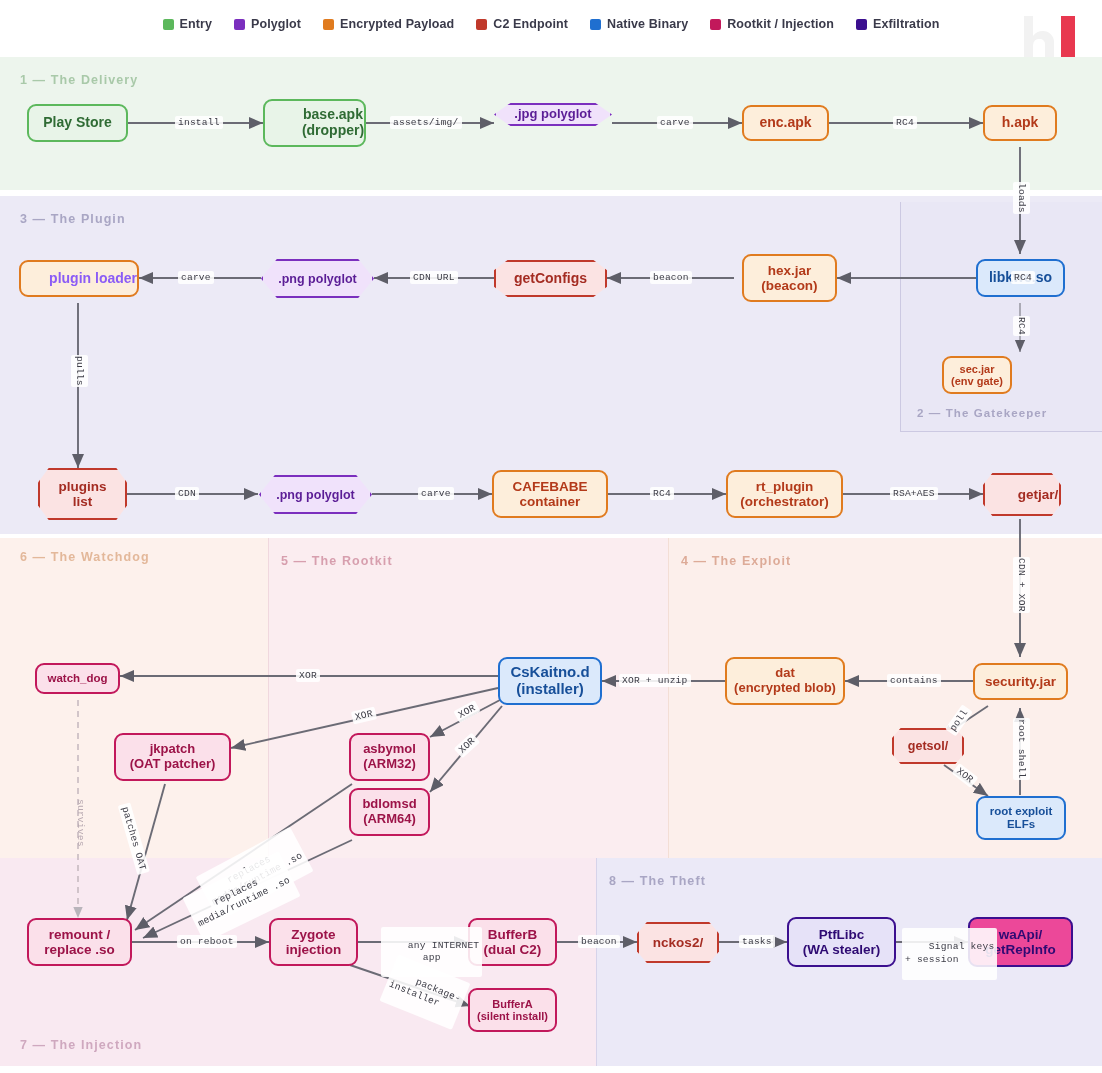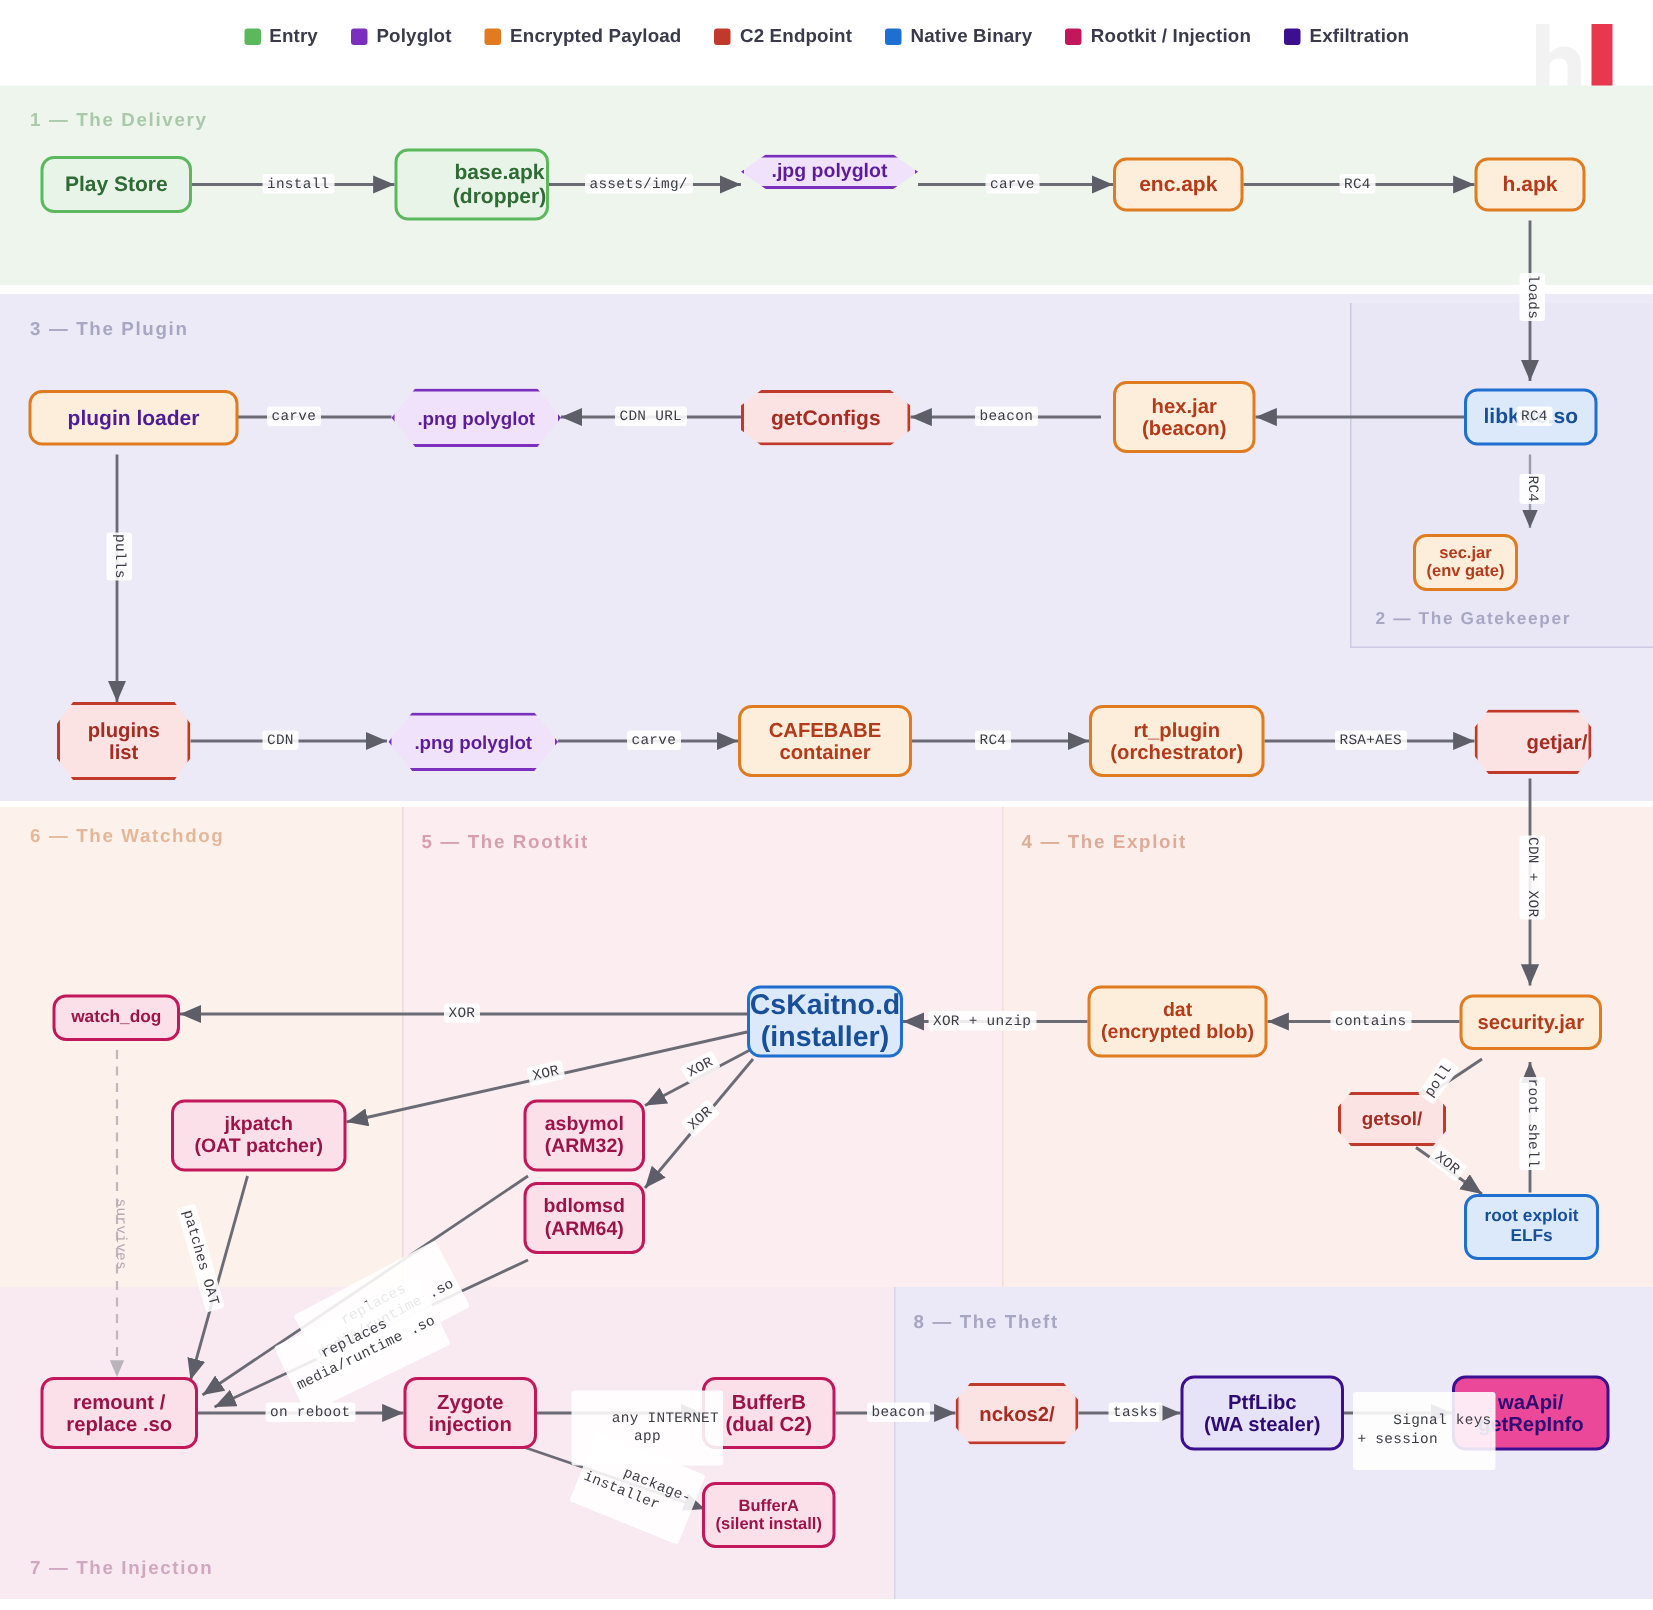--- a/index.html
+++ b/index.html
@@ -197,21 +197,21 @@
   <div class="node rect" style="left:742px;top:254px;width:95px;height:48px;background:#fdeedb;border-color:#e07b1f;color:#b33a1a;font-size:13.5px;flex-direction:column;">
     <span>hex.jar</span>
     <span class="l2">(beacon)</span>
   </div>
   <div class="node oct" style="left:494px;top:260px;width:113px;height:37px;background:#fbe3e3;border-color:#c0392b;color:#a42c22;font-size:14px;">
     <span>getConfigs</span>
   </div>
   <div class="node hex" style="left:261px;top:259px;width:113px;height:39px;background:#f0e2fb;border-color:#7b2fbe;color:#5b1d96;font-size:12.5px;">
     <span>.png polyglot</span>
   </div>
-  <div class="node rect" style="left:19px;top:260px;width:140px;height:37px;background:#fdeedb;border-color:#e07b1f;color:#4c1d95;font-size:14px;">
+  <div class="node rect" style="left:19px;top:260px;width:120px;height:37px;background:#fdeedb;border-color:#e07b1f;color:#8b5cf6;font-size:14px;justify-content:flex-end;">
     <span>plugin loader</span>
   </div>
 
   <div class="node oct" style="left:38px;top:468px;width:89px;height:52px;background:#fbe3e3;border-color:#c0392b;color:#a42c22;font-size:13.5px;flex-direction:column;">
     <span>plugins</span>
     <span class="l2">list</span>
   </div>
   <div class="node hex" style="left:259px;top:475px;width:113px;height:39px;background:#f0e2fb;border-color:#7b2fbe;color:#5b1d96;font-size:12.5px;">
     <span>.png polyglot</span>
   </div>
@@ -227,21 +227,21 @@
     <span>getjar/</span>
   </div>
 
   <div class="node rect" style="left:973px;top:663px;width:95px;height:37px;background:#fdeedb;border-color:#e07b1f;color:#b33a1a;font-size:13.5px;">
     <span>security.jar</span>
   </div>
   <div class="node rect" style="left:725px;top:657px;width:120px;height:48px;background:#fdeedb;border-color:#e07b1f;color:#b33a1a;font-size:13px;flex-direction:column;">
     <span>dat</span>
     <span class="l2">(encrypted blob)</span>
   </div>
-  <div class="node rect" style="left:498px;top:657px;width:104px;height:48px;background:#dbe9fb;border-color:#1f6fd0;color:#174f99;font-size:19px;flex-direction:column;">
+  <div class="node rect" style="left:498px;top:657px;width:104px;height:48px;background:#dbe9fb;border-color:#1f6fd0;color:#174f99;font-size:15px;flex-direction:column;">
     <span>CsKaitno.d</span>
     <span class="l2">(installer)</span>
   </div>
   <div class="node oct" style="left:892px;top:728px;width:72px;height:36px;background:#fbe3e3;border-color:#c0392b;color:#a42c22;font-size:12.5px;">
     <span>getsol/</span>
   </div>
   <div class="node rect" style="left:976px;top:796px;width:90px;height:44px;background:#dbe9fb;border-color:#1f6fd0;color:#174f99;font-size:11.5px;flex-direction:column;">
     <span>root exploit</span>
     <span class="l2">ELFs</span>
   </div>

